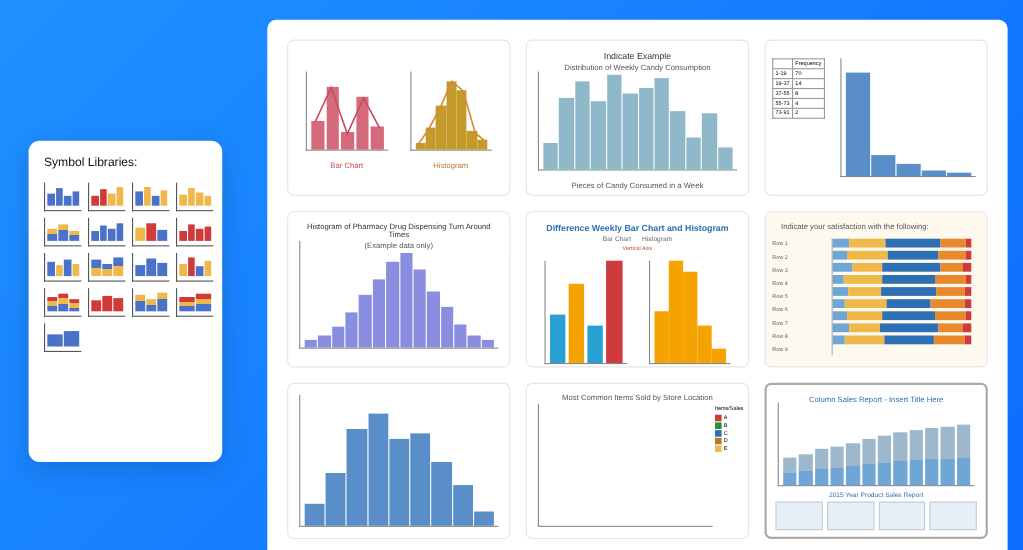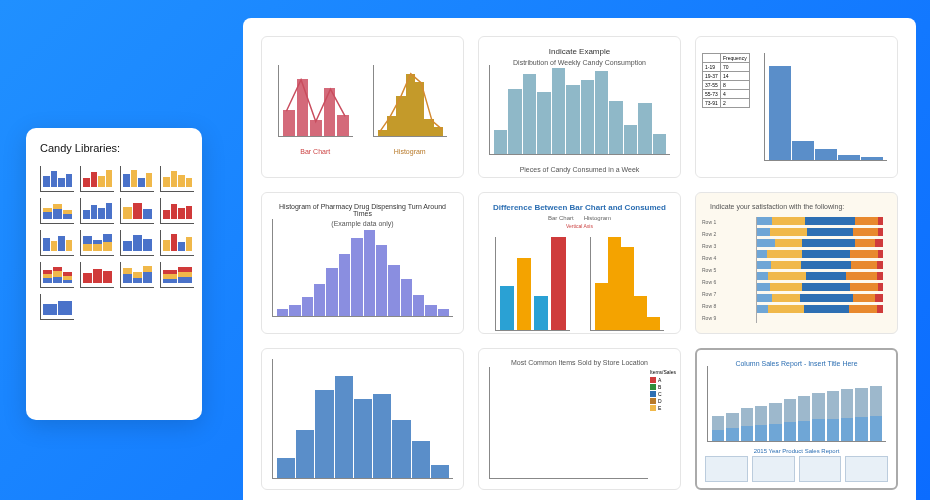--- a/index.html
+++ b/index.html
@@ -35,21 +35,21 @@
 .multi{display:flex;align-items:flex-end;height:100%;gap:6px}
 .grp{flex:1;display:flex;align-items:flex-end;gap:1px}
 .grp span{flex:1}
 .sub-panel{position:absolute;left:8px;right:8px;bottom:6px;height:26px;display:flex;gap:4px}
 .sub-panel div{flex:1;background:#e8f0f7;border:1px solid #bcd;font-size:5px;padding:2px}
 </style>
 </head>
 <body>
 
 <div class="sidebar">
-  <div class="sidebar-title">Candy Libraries:</div>
+  <div class="sidebar-title">Symbol Libraries:</div>
   <div class="thumb-grid">
     <div class="thumb">
         <span style="height:60%;background:#4a72c9"></span>
         <span style="height:85%;background:#4a72c9"></span>
         <span style="height:45%;background:#4a72c9"></span>
         <span style="height:70%;background:#4a72c9"></span>
       </div>
     <div class="thumb">
         <span style="height:50%;background:#d03a3a"></span>
         <span style="height:80%;background:#d03a3a"></span>
@@ -247,21 +247,21 @@
           <span class="bar" style="height:73%;background:#8a8ee0"></span>
           <span class="bar" style="height:53%;background:#8a8ee0"></span>
           <span class="bar" style="height:38%;background:#8a8ee0"></span>
           <span class="bar" style="height:22%;background:#8a8ee0"></span>
           <span class="bar" style="height:11%;background:#8a8ee0"></span>
           <span class="bar" style="height:7%;background:#8a8ee0"></span>
       </div>
     </div>
 
     <div class="card">
-      <div class="card-title" style="color:#2d6fb3;font-weight:600">Difference Between Bar Chart and Consumed</div>
+      <div class="card-title" style="color:#2d6fb3;font-weight:600">Difference Weekly Bar Chart and Histogram</div>
       <div style="display:flex;gap:10px;justify-content:center;font-size:6px;color:#666">
           <span>Bar Chart</span>
           <span>Histogram</span>
         </div>
       <div style="text-align:center;font-size:5px;color:#c44;margin-top:2px">Vertical Axis</div>
       <div class="dual">
         <div class="mini">
             <div class="chart-area" style="top:8px;bottom:18px;gap:3px">
               <span class="bar" style="height:47%;background:#2aa1d4"></span>
               <span class="bar" style="height:77%;background:#f4a300"></span>

